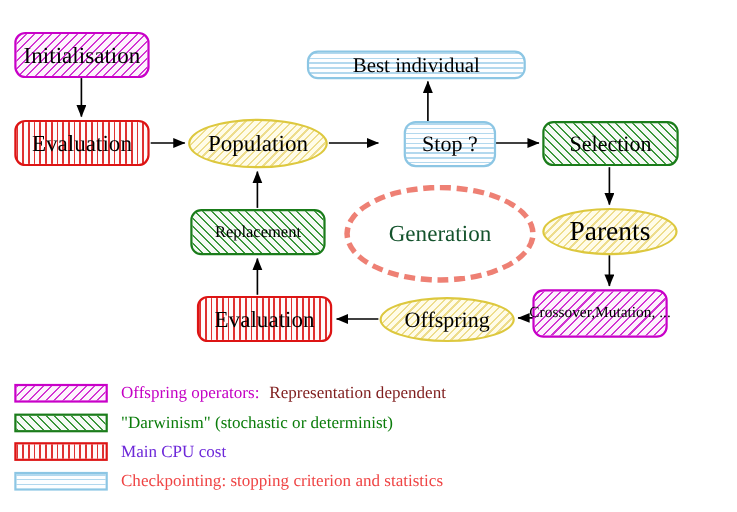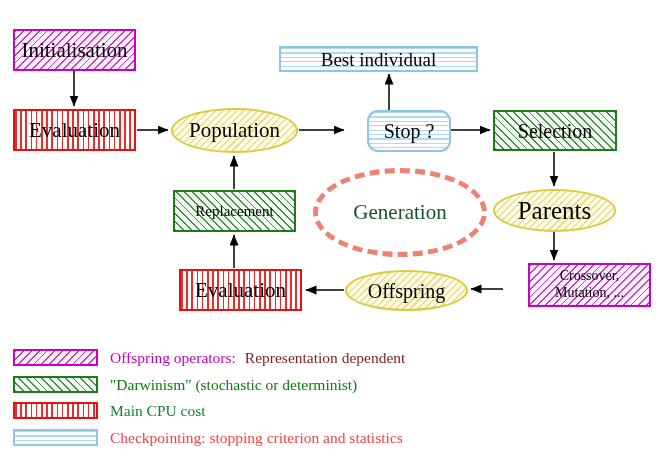--- a/index.html
+++ b/index.html
@@ -3,21 +3,21 @@
 <meta charset="utf-8">
 <style>
   html,body { margin:0; padding:0; background:#fff; }
   #canvas {
     position:relative; width:670px; height:465px; background:#fff; overflow:hidden;
     font-family:"Liberation Serif","DejaVu Serif",serif; color:#000;
   }
   .node {
     position:absolute; box-sizing:border-box;
     display:flex; align-items:center; justify-content:center;
-    text-align:center; white-space:nowrap; line-height:1;
+    text-align:center; white-space:nowrap; line-height:1;border-radius:10px;
   }
   
   .p-magenta {
     border:2px solid #c800c8; background-color:#fdf2fd;
     background-image:repeating-linear-gradient(135deg,#d233d2 0 1.3px,transparent 1.3px 5.5px);
   }
   .p-green {
     border:2px solid #1a7c1a; background-color:#f5faf5;
     background-image:repeating-linear-gradient(45deg,#3a963a 0 1.3px,transparent 1.3px 5.5px);
   }
@@ -79,21 +79,21 @@
   <div class="node p-cyan" style="left:279px; top:46px; width:199px; height:26px; font-size:19px;">Best individual</div>
 
   <div class="node p-yellow ellipse" style="left:171px; top:108px; width:127px; height:45px; font-size:21px;">Population</div>
 
   <div class="node p-cyan rounded" style="left:347px; top:110px; width:84px; height:42px; font-size:20px;">Stop ?</div>
 
   <div class="node p-green" style="left:493px; top:110px; width:124px; height:41px; font-size:20px;">Selection</div>
 
   <div class="node p-yellow ellipse" style="left:493px; top:189px; width:123px; height:43px; font-size:25px;">Parents</div>
 
-  <div class="node p-magenta" style="left:528px; top:263px; width:123px; height:44px; font-size:14px; flex-direction:column; line-height:1.2;">
+  <div class="node p-magenta" style="left:484px; top:263px; width:123px; height:44px; font-size:14px; flex-direction:row; line-height:1.2;">
     <div>Crossover,</div>
     <div>Mutation, ...</div>
   </div>
 
   <div class="node p-yellow ellipse" style="left:345px; top:270px; width:123px; height:41px; font-size:20px;">Offspring</div>
 
   <div class="node p-red" style="left:179px; top:269px; width:123px; height:42px; font-size:21px;">Evaluation</div>
 
   <div class="node p-green" style="left:173px; top:190px; width:123px; height:42px; font-size:15px;">Replacement</div>
 
@@ -102,19 +102,19 @@
   <div>
     <div class="legend-swatch p-magenta" style="top:349px;"></div>
     <div class="legend-text" style="top:349px;">
       <span style="color:#c400c4;">Offspring operators:</span><span class="lt-suffix" style="color:#7f1d1d;text-align:right;">Representation dependent</span>
     </div>
 
     <div class="legend-swatch p-green" style="top:376px;"></div>
     <div class="legend-text" style="top:376px; color:#0a7c0a;">"Darwinism" (stochastic or determinist)</div>
 
     <div class="legend-swatch p-red" style="top:402px;"></div>
-    <div class="legend-text" style="top:402px; color:#15803d;">Main CPU cost</div>
+    <div class="legend-text" style="top:402px; color:#6d28d9;">Main CPU cost</div>
 
     <div class="legend-swatch p-cyan" style="top:429px;"></div>
     <div class="legend-text" style="top:429px; color:#ef4444;">Checkpointing: stopping criterion and statistics</div>
   </div>
 
 </div>
 
 </body></html>

